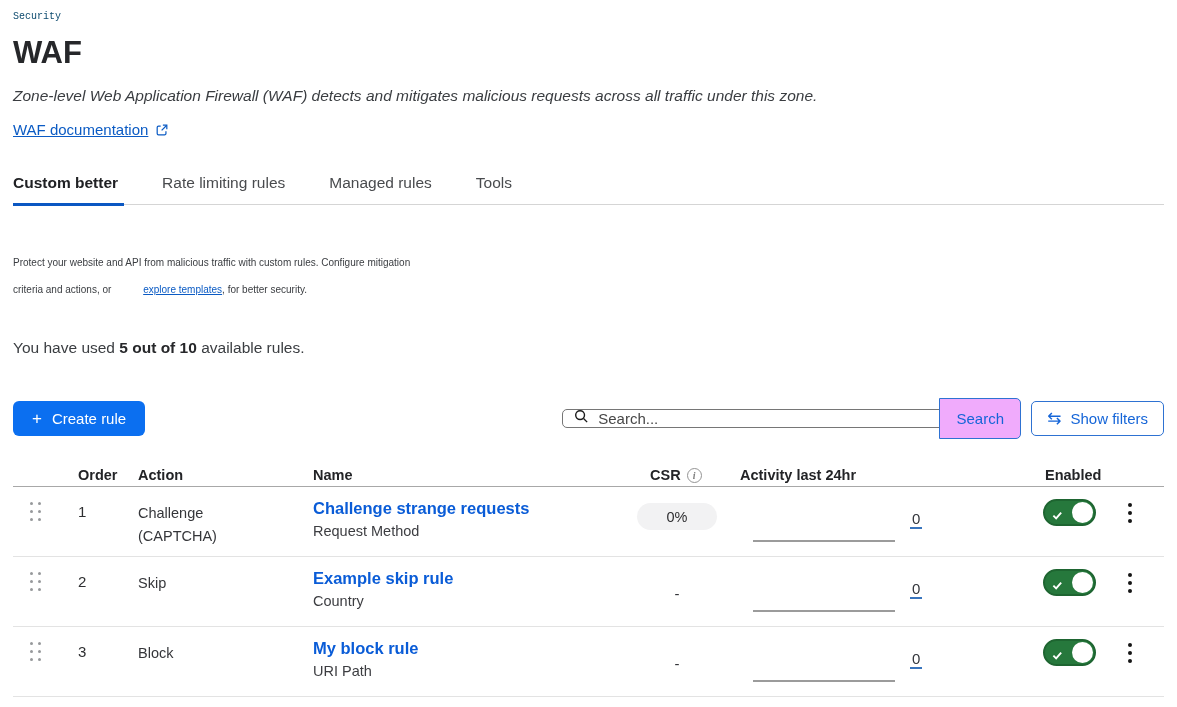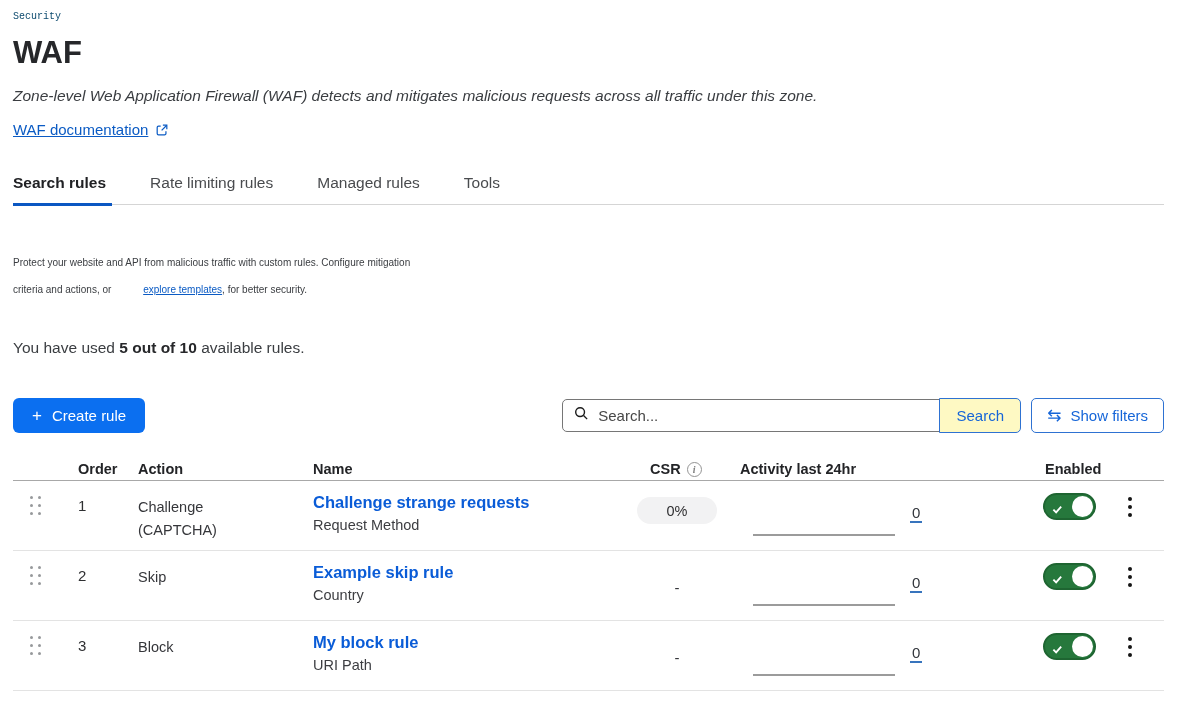--- a/index.html
+++ b/index.html
@@ -25,26 +25,26 @@
   .usage { margin-top:36px; font-size:15.5px; color:#3a3d41; }
   .usage b { font-weight:700; color:#26272a; }
 
   .toolbar { margin-top:41px; display:flex; justify-content:space-between; align-items:center; }
   .btn-create { height:35px; padding:0 19px; background:#0b6ff0; border:none; border-radius:6px;
     color:#fff; font-size:15px; display:flex; align-items:center; gap:10px; cursor:pointer;
     font-family:inherit; }
   .btn-create .plus { font-size:17px; font-weight:400; line-height:1; }
 
   .search-group { display:flex; align-items:center; }
-  .search-box { width:378px; height:33px; border:1px solid #767676; border-radius:5px 0 0 5px;
+  .search-box { width:378px; height:19px; border:1px solid #767676; border-radius:5px 0 0 5px;
     display:flex; align-items:center; gap:9px; padding:0 11px; background:#fff; }
   .search-box input { border:none; outline:none; flex:1; font-size:15px; color:#303030;
     font-family:inherit; background:transparent; }
   .search-box input::placeholder { color:#474747; opacity:1; }
-  .btn-search { width:82px; height:35px; margin-left:-1px; background:#fef9c3;
+  .btn-search { width:82px; height:41px; margin-left:-1px; background:#f0abfc;
     border:1px solid #2e72d2; border-radius:0 5px 5px 0; color:#1565d8; font-size:15px;
     cursor:pointer; font-family:inherit; }
   .btn-filters { margin-left:10px; height:35px; padding:0 15px; background:#fff;
     border:1px solid #2e72d2; border-radius:5px; color:#1565d8; font-size:15px;
     display:flex; align-items:center; gap:9px; cursor:pointer; font-family:inherit; }
   .swap-icon { font-size:17px; line-height:1; }
 
   .table { margin-top:28px; }
   .grid-cols { display:grid; grid-template-columns:52px 60px 175px 327px 100px 305px 83px 49px; }
   .thead { font-size:14.5px; font-weight:600; color:#232427; padding-bottom:3px;
@@ -100,21 +100,21 @@
     <span class="ext-icon">
       <svg width="14" height="14" viewBox="0 0 16 16">
         <path d="M6.5 3.5H4A1.5 1.5 0 0 0 2.5 5v7A1.5 1.5 0 0 0 4 13.5h7a1.5 1.5 0 0 0 1.5-1.5V9.5" fill="none" stroke="#0b5bc4" stroke-width="1.4"></path>
         <path d="M9 2.5h4.5V7" fill="none" stroke="#0b5bc4" stroke-width="1.4"></path>
         <path d="M13.2 2.8 7.6 8.4" fill="none" stroke="#0b5bc4" stroke-width="1.4"></path>
       </svg>
     </span>
   </div>
 
   <div class="tabs">
-    <div class="tab active">Search rules</div>
+    <div class="tab active">Custom better</div>
     <div class="tab">Rate limiting rules</div>
     <div class="tab">Managed rules</div>
     <div class="tab">Tools</div>
   </div>
 
   <div class="intro">
     <span>Protect your website and API from malicious traffic with custom rules. Configure mitigation</span><br>
     <span>criteria and actions, or </span><a class="inline-link">explore templates</a><span>, for better security.</span>
   </div>
 

